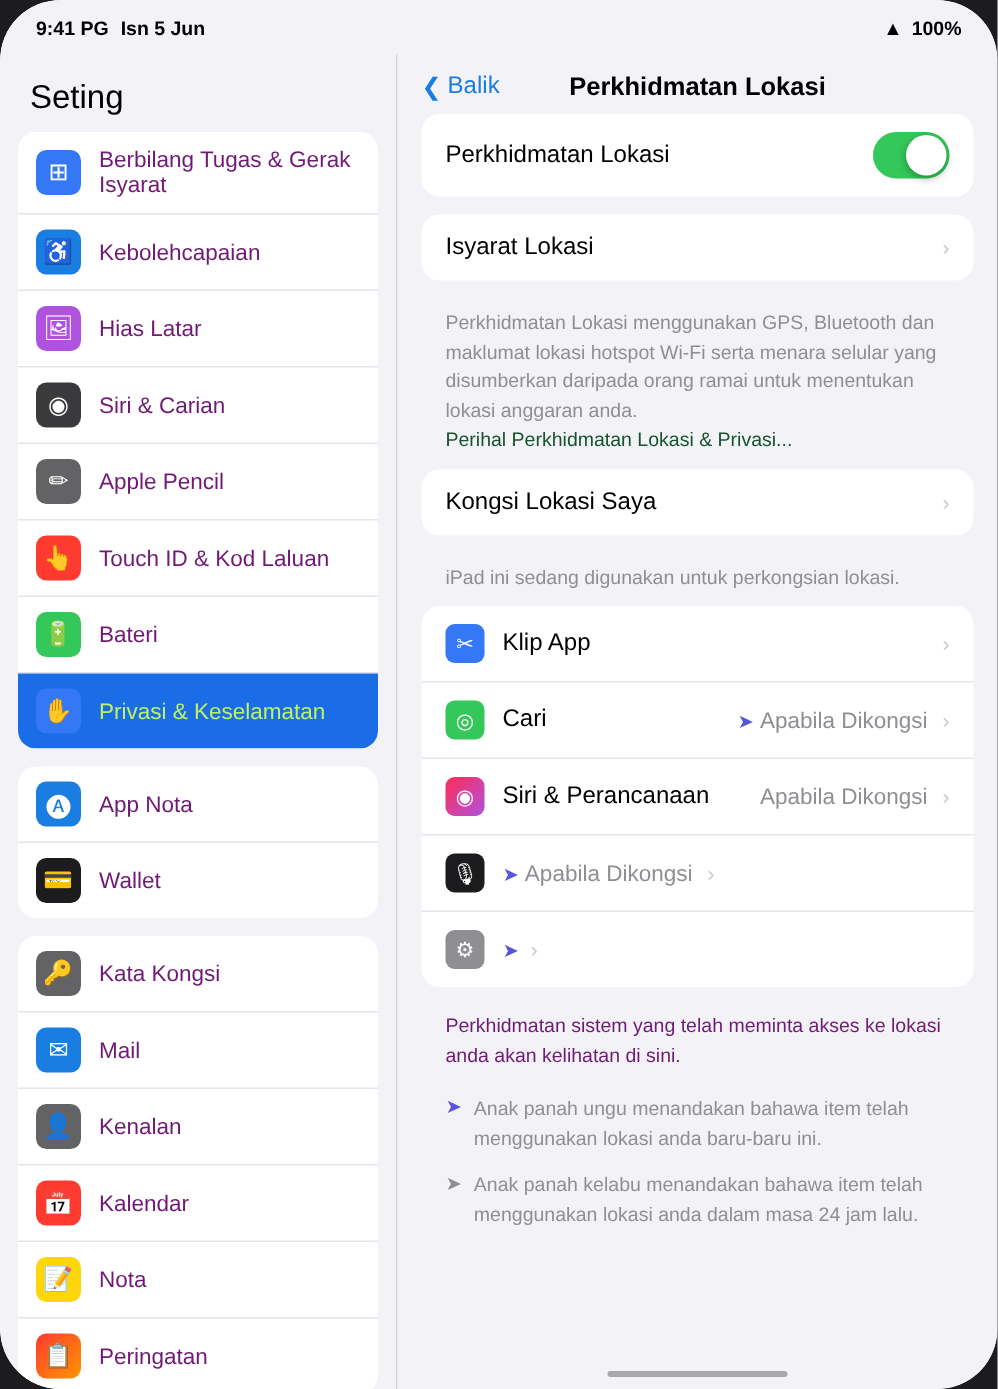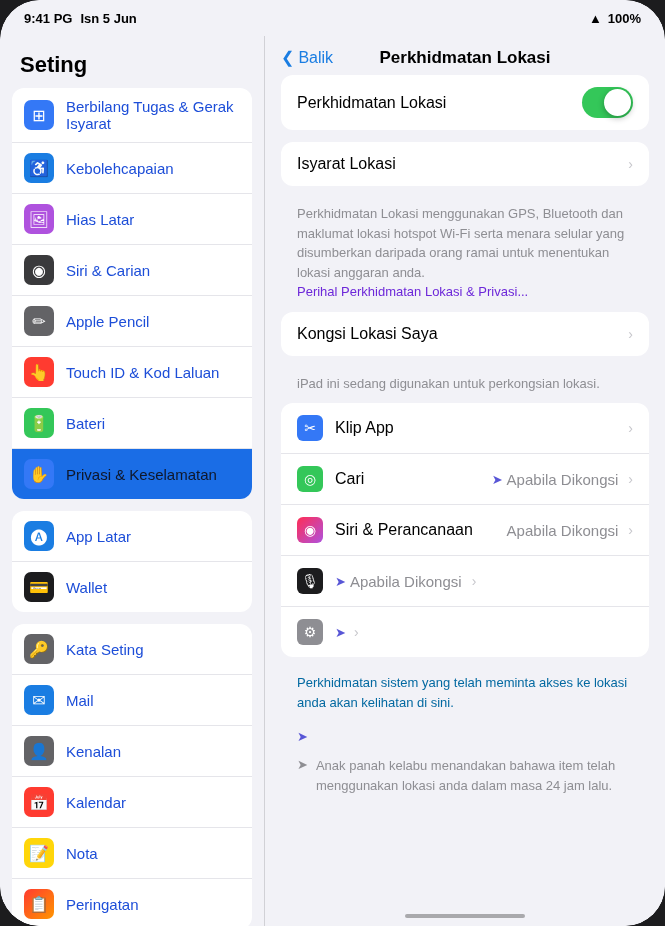--- a/index.html
+++ b/index.html
@@ -57,21 +57,21 @@
       width: 265px;
       background: #f2f2f7;
       border-right: 1px solid #d1d1d6;
       display: flex;
       flex-direction: column;
       overflow: hidden;
       flex-shrink: 0;
     }
     .sidebar-title {
       font-size: 22px;
-      font-weight: 700;
+      font-weight: 400;
       color: #000;
       padding: 16px 20px 10px 20px;
       flex-shrink: 0;
     }
     .sidebar-list {
       flex: 1;
       overflow-y: auto;
     }
     .sidebar-list::-webkit-scrollbar { display: none; }
     .sidebar-section {
@@ -89,37 +89,37 @@
       position: relative;
       min-height: 44px;
     }
     .sidebar-item:last-child {
       border-bottom: none;
     }
     .sidebar-item.active {
       background: #1a6de6;
     }
     .sidebar-item.active .item-label {
-      color: #0f172a;
+      color: #bef264;
     }
     .item-icon {
       width: 30px;
       height: 30px;
       border-radius: 7px;
       margin-right: 12px;
       display: flex;
       align-items: center;
       justify-content: center;
       font-size: 16px;
       flex-shrink: 0;
       color: #fff;
     }
     .item-label {
       font-size: 15px;
-      color: #1d4ed8;
+      color: #701a75;
       flex: 1;
     }
     
     .icon-blue { background: #1a7de2; }
     .icon-blue2 { background: #3478f6; }
     .icon-dark { background: #3a3a3c; }
     .icon-purple { background: #af52de; }
     
     .detail-panel {
       flex: 1;
@@ -198,21 +198,21 @@
       border-radius: 50%;
       box-shadow: 0 2px 6px rgba(0,0,0,0.3);
     }
     .detail-desc {
       font-size: 13px;
       color: #8e8e93;
       padding: 6px 16px 10px 16px;
       line-height: 1.5;
     }
     .detail-desc a {
-      color: #6d28d9;
+      color: #14532d;
       text-decoration: none;
     }
     .detail-row-icon {
       width: 26px;
       height: 26px;
       border-radius: 6px;
       margin-right: 12px;
       display: flex;
       align-items: center;
       justify-content: center;
@@ -225,21 +225,21 @@
       font-size: 14px;
       margin-left: 4px;
     }
     .location-arrow {
       color: #5856d6;
       font-size: 13px;
       margin-right: 4px;
     }
     .detail-note {
       font-size: 13px;
-      color: #0369a1;
+      color: #701a75;
       padding: 4px 16px 10px 16px;
       line-height: 1.5;
     }
     .note-with-icon {
       display: flex;
       align-items: flex-start;
       gap: 8px;
       padding: 6px 16px;
     }
     .note-icon {
@@ -322,32 +322,32 @@
           </div>
           <div class="sidebar-item active">
             <div class="item-icon" style="background:#3478f6;">✋</div>
             <span class="item-label">Privasi &amp; Keselamatan</span>
           </div>
         </div>
 
         <div class="sidebar-section">
           <div class="sidebar-item">
             <div class="item-icon" style="background:#1a7de2;">🅐</div>
-            <span class="item-label">App Latar</span>
+            <span class="item-label">App Nota</span>
           </div>
           <div class="sidebar-item">
             <div class="item-icon" style="background:#1c1c1e;">💳</div>
             <span class="item-label">Wallet</span>
           </div>
         </div>
 
         <div class="sidebar-section">
           <div class="sidebar-item">
             <div class="item-icon" style="background:#636366;">🔑</div>
-            <span class="item-label">Kata Seting</span>
+            <span class="item-label">Kata Kongsi</span>
           </div>
           <div class="sidebar-item">
             <div class="item-icon" style="background:#1a7de2;">✉</div>
             <span class="item-label">Mail</span>
           </div>
           <div class="sidebar-item">
             <div class="item-icon" style="background:#636366;">👤</div>
             <span class="item-label">Kenalan</span>
           </div>
           <div class="sidebar-item">
@@ -440,20 +440,21 @@
             <div class="detail-row-icon" style="background:#8e8e93;">⚙</div>
             <span style="color:#5856d6;font-size:13px;margin-right:4px;">➤</span>
             <span class="chevron">›</span>
           </div>
         </div>
 
         <div class="detail-note">Perkhidmatan sistem yang telah meminta akses ke lokasi anda akan kelihatan di sini.</div>
 
         <div class="note-with-icon">
           <span class="note-icon purple">➤</span>
+          <span class="note-text">Anak panah ungu menandakan bahawa item telah menggunakan lokasi anda baru-baru ini.</span>
         </div>
         <div class="note-with-icon">
           <span class="note-icon gray">➤</span>
           <span class="note-text">Anak panah kelabu menandakan bahawa item telah menggunakan lokasi anda dalam masa 24 jam lalu.</span>
         </div>
       </div>
 
       <div class="bottom-bar">
         <div class="home-indicator"></div>
       </div>

